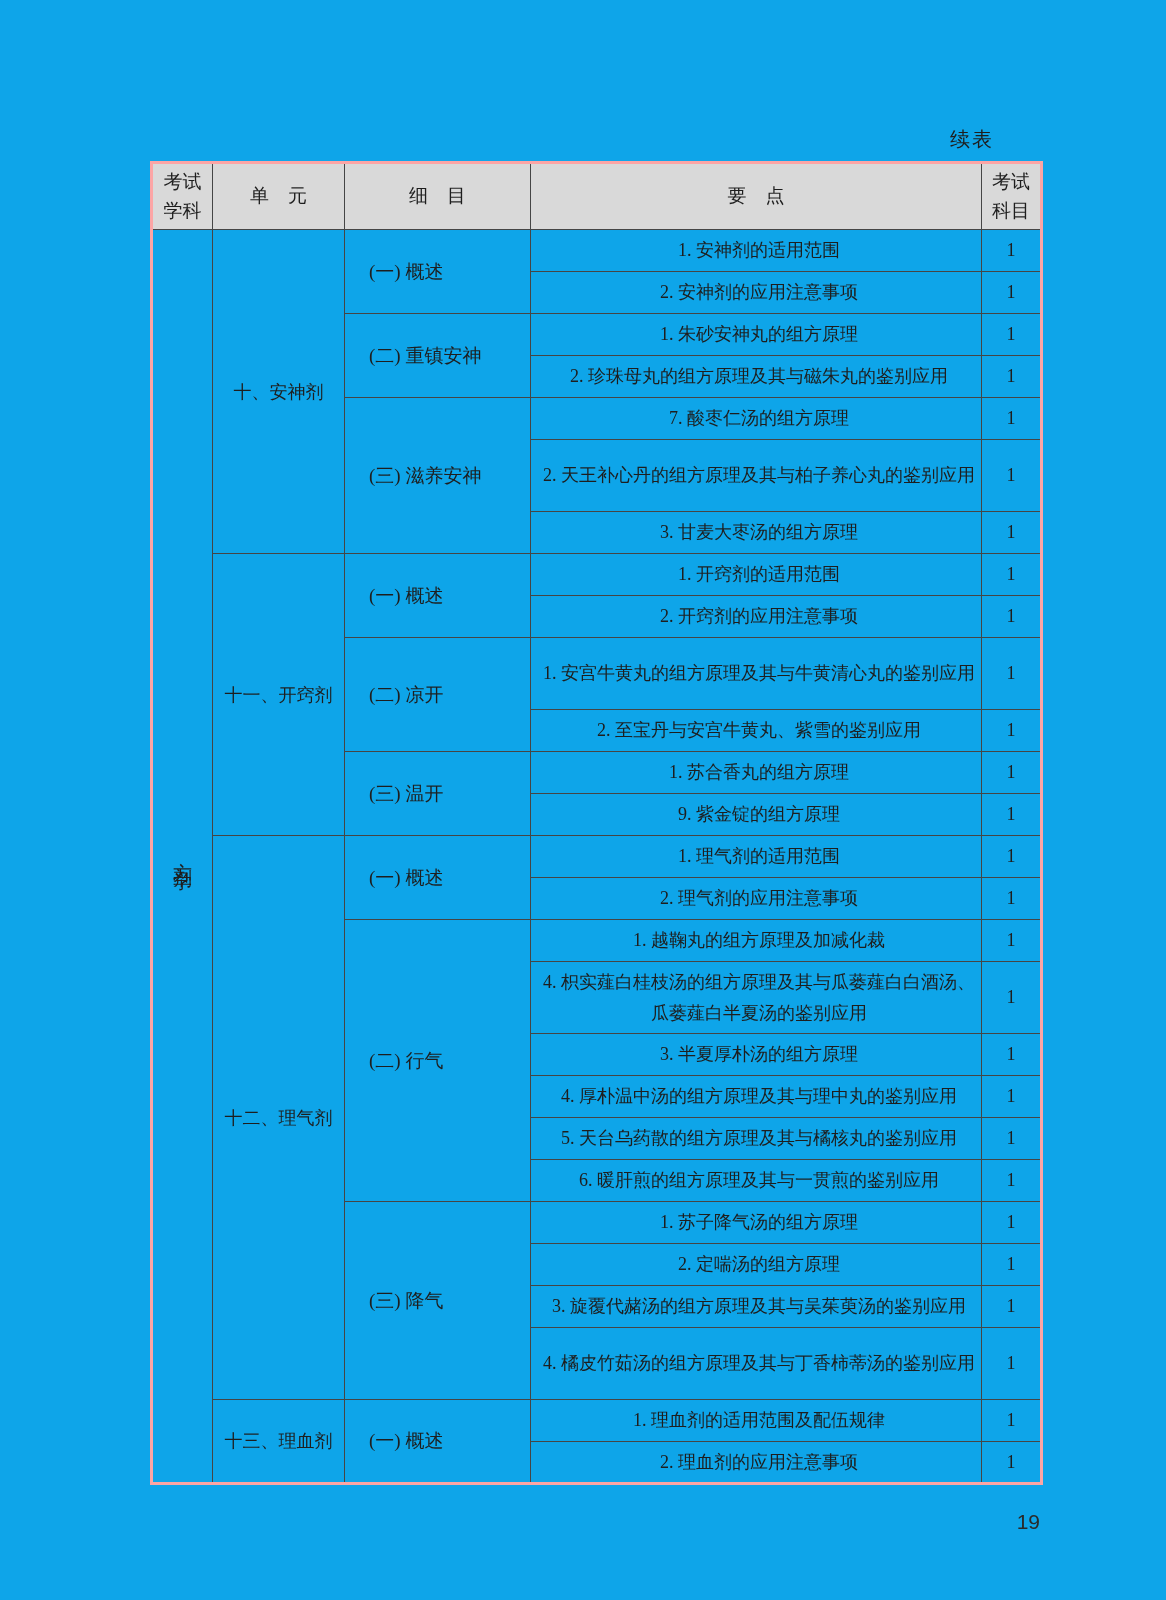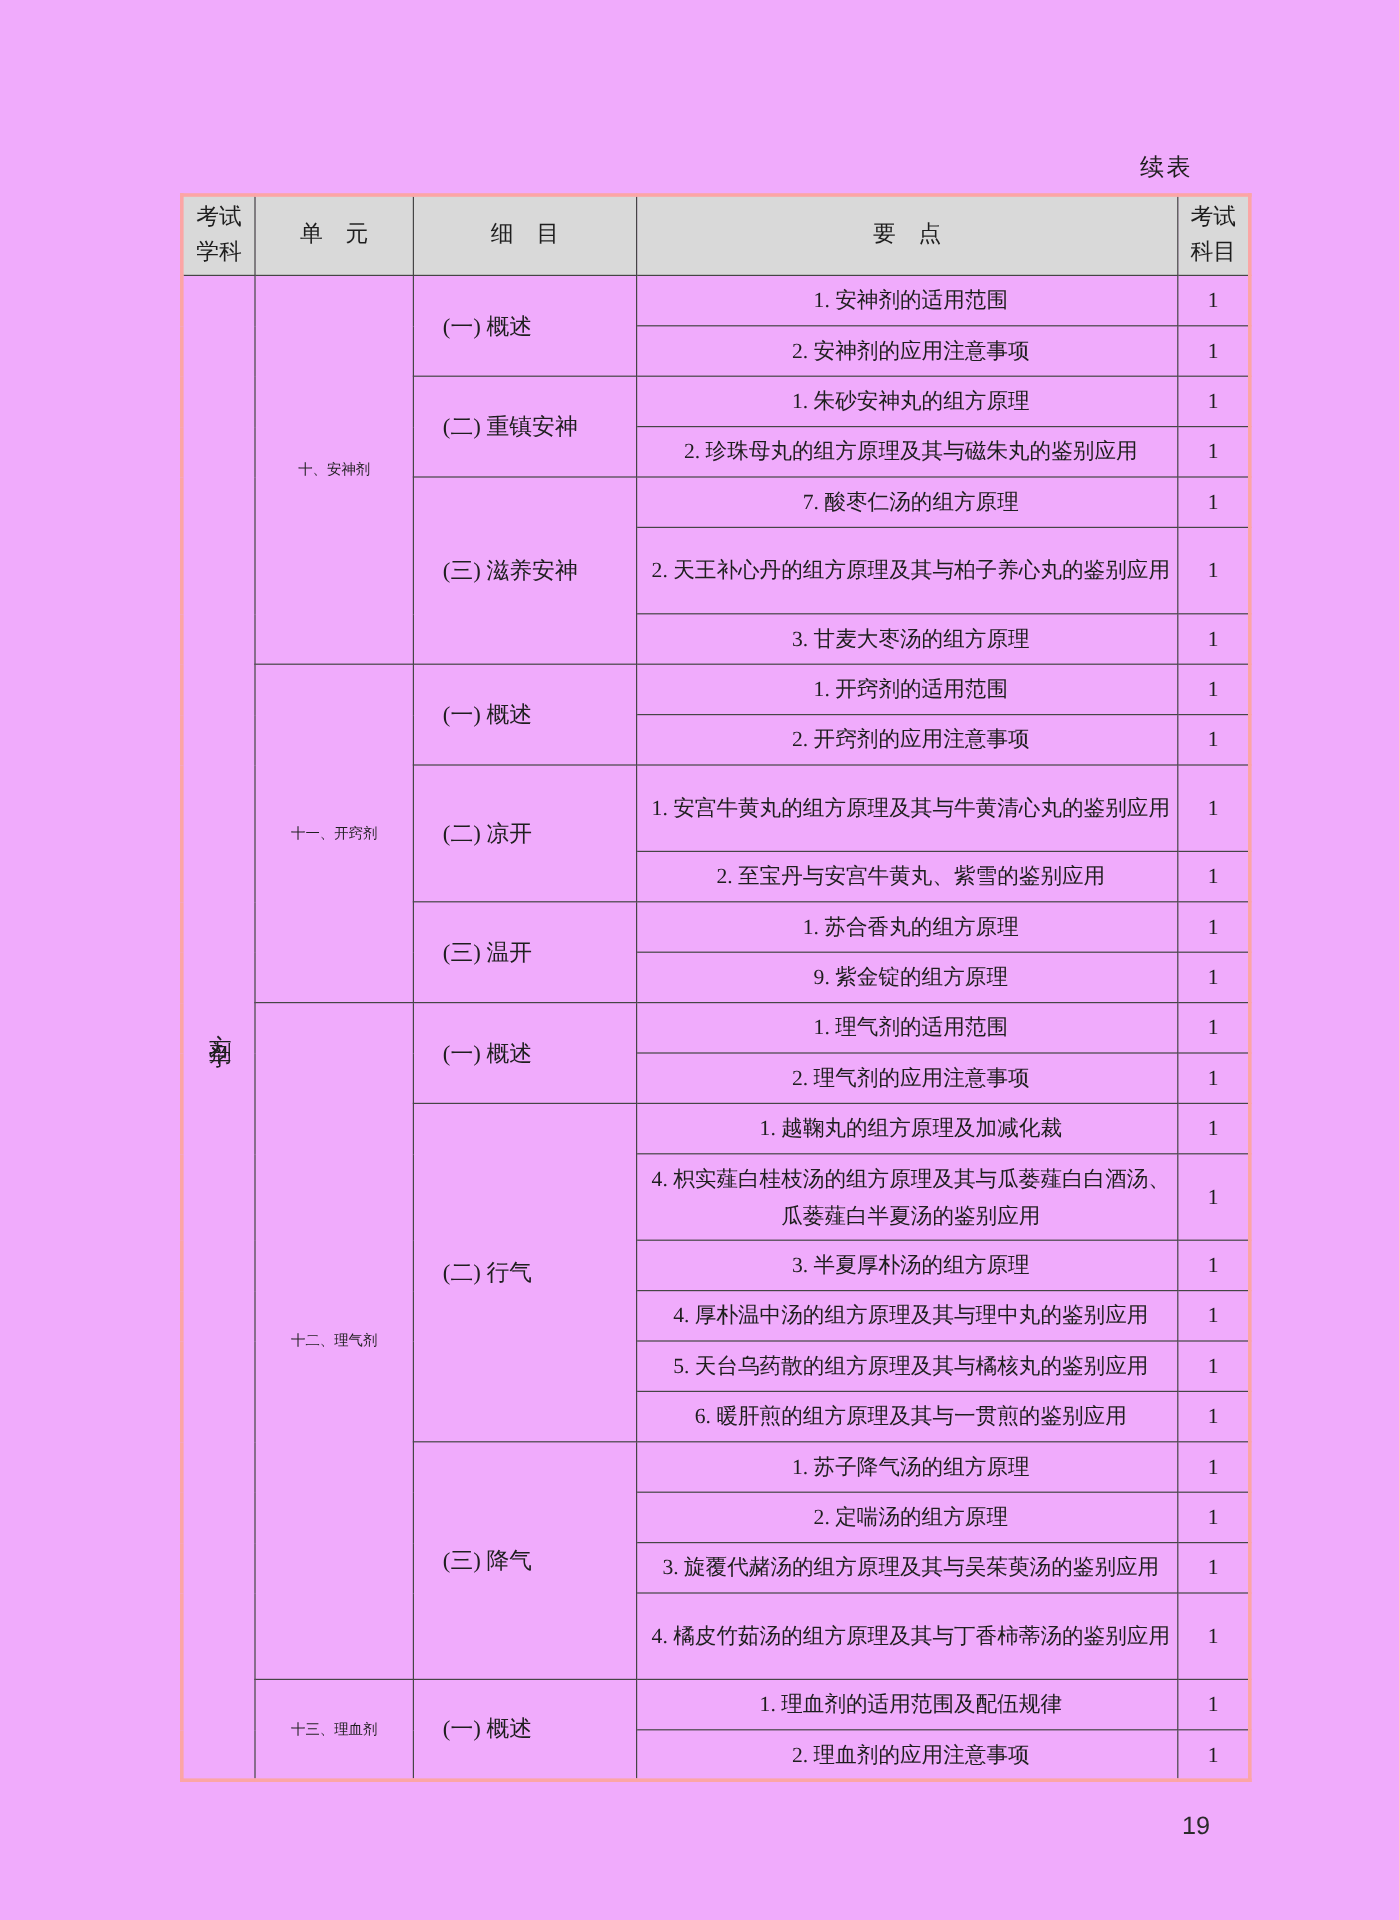--- a/index.html
+++ b/index.html
@@ -1,20 +1,20 @@
 <!DOCTYPE html>
 <html><head>
 <meta charset="utf-8">
 <style>
   * { margin:0; padding:0; box-sizing:border-box; }
   html,body { background:#ffffff; }
   .page {
     position:relative;
     width:1166px; height:1600px;
-    background:#f0abfc;
+    background:#0ea5e9;
     font-family:"Liberation Serif","DejaVu Serif",serif;
     color:#1e1e1e;
     overflow:hidden;
   }
   .continuation {
     position:absolute;
     top:126px; left:930px; width:84px;
     text-align:center;
     font-size:20px;
     letter-spacing:2px;
@@ -43,33 +43,33 @@
   }
   tr.r { height:42px; }
   tr.r.tall { height:72px; }
   td.cell-subject { text-align:center; }
   td.cell-subject span {
     writing-mode:vertical-rl;
     text-orientation:upright;
     letter-spacing:5px;
     font-size:19px;
   }
-  td.cell-unit { text-align:center; font-size:12px; padding:0 2px; }
+  td.cell-unit { text-align:center; font-size:18px; padding:0 2px; }
   td.cell-item { text-align:left; padding:2px 4px 2px 24px; font-size:19px; }
   td.cell-point {
     text-align:center;
     padding:4px 4px 4px 10px;
     font-size:18px;
     line-height:1.7;
   }
   td.cell-no { text-align:center; font-size:18px; }
   .page-number {
     position:absolute;
     top:1510px; left:985px; width:55px;
-    text-align:left;
+    text-align:right;
     font-size:21px;
     font-family:"Liberation Sans","DejaVu Sans",sans-serif;
     color:#2a2a2a;
   }
 </style>
 </head>
 <body>
 
 <div class="page">
 

